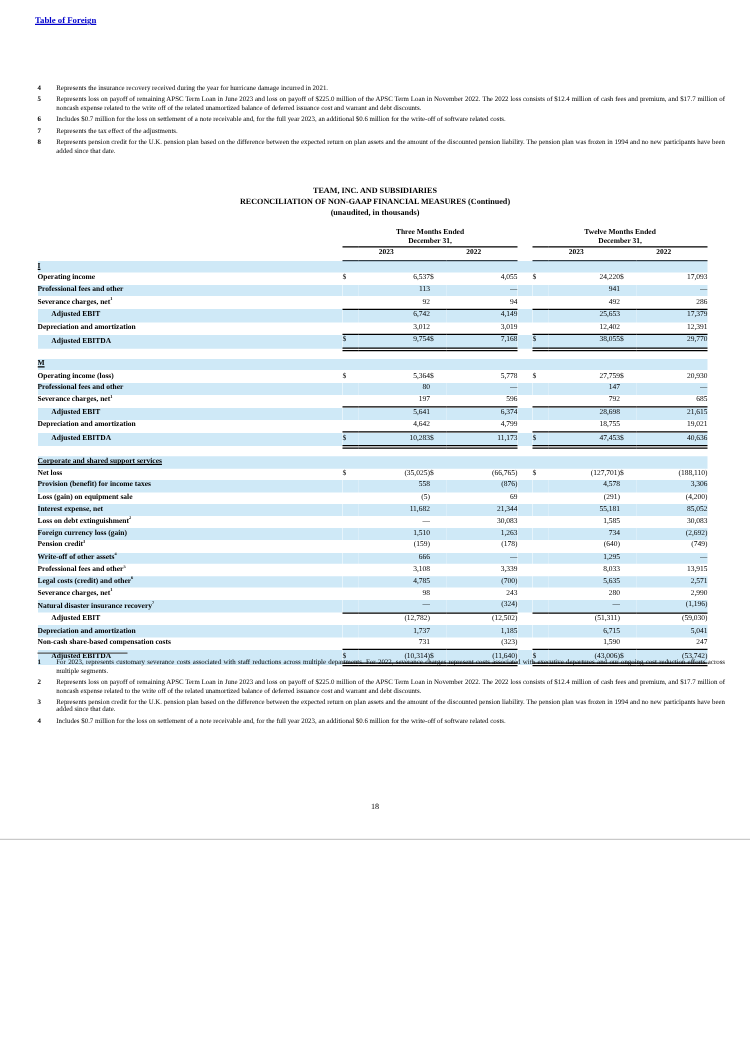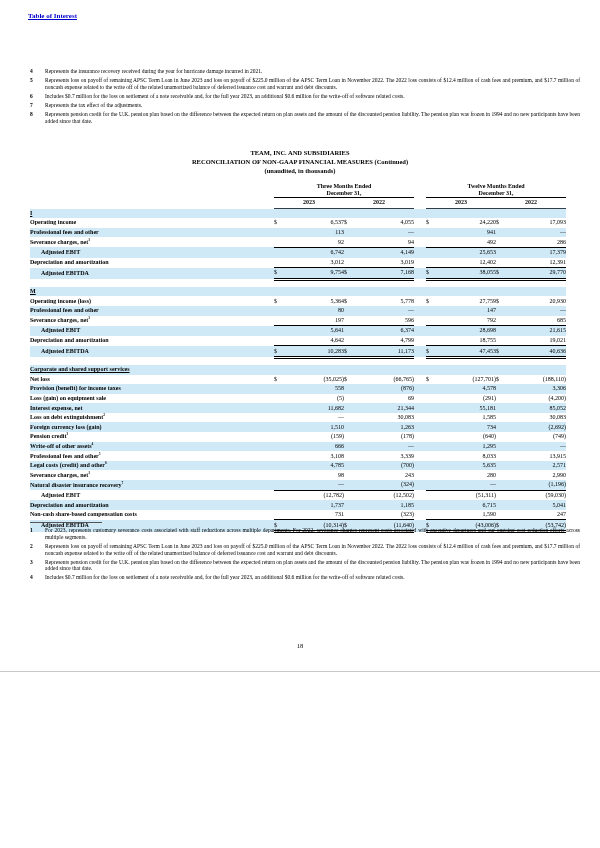--- a/index.html
+++ b/index.html
@@ -39,21 +39,21 @@
   sup{font-size:3.5px;line-height:0;}
 
   .page-number{position:absolute;left:0;right:0;top:642px;text-align:center;font-size:6.5px;}
   .footer-rule{position:absolute;left:0;right:0;top:671px;border-top:1px solid #c9c9c9;}
 </style>
 </head>
 <body>
 
 <div class="page">
 
-  <a class="toc-link">Table of Interest</a>
+  <a class="toc-link">Table of Foreign</a>
 
   <div class="fn-block fn-top" id="fn-top">
       <div class="fn-item">
         <span class="fn-num">4</span>
         <span class="fn-text">Represents the insurance recovery received during the year for hurricane damage incurred in 2021.</span>
       </div>
       <div class="fn-item">
         <span class="fn-num">5</span>
         <span class="fn-text">Represents loss on payoff of remaining APSC Term Loan in June 2023 and loss on payoff of $225.0 million of the APSC Term Loan in November 2022. The 2022 loss consists of $12.4 million of cash fees and premium, and $17.7 million of noncash expense related to the write off of the related unamortized balance of deferred issuance cost and warrant and debt discounts.</span>
       </div>

